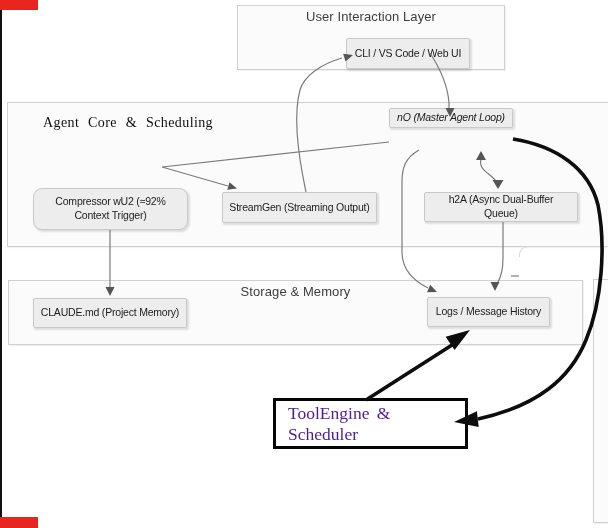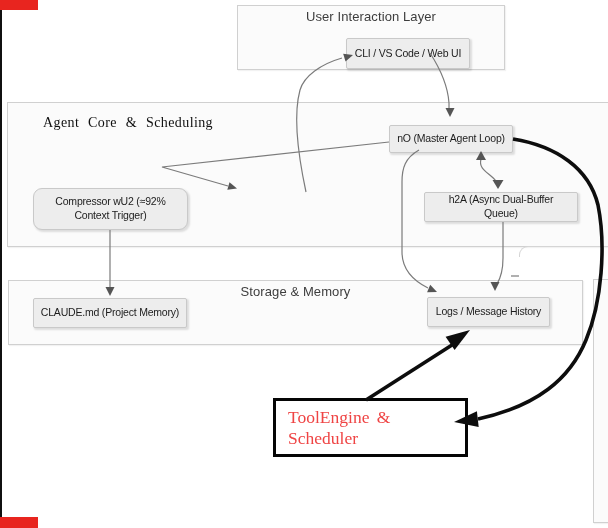--- a/index.html
+++ b/index.html
@@ -21,31 +21,31 @@
   .c-storage{left:8px;top:280px;width:575px;height:65px;}
   .c-right{left:593px;top:279px;width:30px;height:244px;}
   .agent-title{position:absolute;left:35px;top:12px;font-family:"Liberation Serif",serif;
                font-size:14px;color:#0f0f0f;word-spacing:5px;letter-spacing:0.4px;}
   
   .node{position:absolute;background:#ededed;border:1px solid #c9c9c9;border-radius:2px;
         box-shadow:1.5px 1.5px 2px rgba(0,0,0,0.12);display:flex;align-items:center;
         justify-content:center;text-align:center;font-size:10.5px;letter-spacing:-0.2px;
         color:#1c1c1c;line-height:1.3;z-index:3;box-sizing:border-box;padding:2px 6px;}
   .n-cli{left:346px;top:22px;width:124px;height:31px;margin-top:16px;}
-  .n-no{left:389px;top:125px;width:124px;height:28px;}
+  .n-no{left:389px;top:108px;width:124px;height:20px;font-style:italic;}
   .n-comp{left:33px;top:188px;width:155px;height:42px;border-radius:9px;}
   .n-sg{left:222px;top:192px;width:155px;height:31px;}
   .n-h2a{left:424px;top:192px;width:154px;height:30px;}
   .n-claude{left:33px;top:298px;width:154px;height:30px;}
   .n-logs{left:427px;top:297px;width:123px;height:30px;}
   
-  .tool-engine{position:absolute;left:273px;top:398px;width:195px;height:59px;background:#ffffff;
+  .tool-engine{position:absolute;left:273px;top:398px;width:195px;height:51px;background:#ffffff;
                border:3px solid #050505;z-index:3;box-sizing:border-box;display:flex;
                align-items:center;font-family:"Liberation Serif",serif;font-size:17.5px;
-               color:#ef4444;padding-left:12px;word-spacing:3px;}
+               color:#4c1d95;padding-left:12px;word-spacing:3px;}
   
   .arc-artifact{position:absolute;left:519px;top:246px;width:89px;height:10px;
                 border-top:1px solid #d5d5d5;border-left:1px solid #d5d5d5;
                 border-top-left-radius:9px;z-index:1;}
   .dash-artifact{position:absolute;left:511px;top:275px;width:8px;height:2px;background:#b0b0b0;z-index:2;}
   
   svg.edges{position:absolute;left:0;top:0;z-index:5;pointer-events:none;}
 </style>
 </head>
 <body>
@@ -65,20 +65,21 @@
   </div>
 
   <div class="container c-right"></div>
 
   <div class="arc-artifact"></div>
   <div class="dash-artifact"></div>
 
   <div class="node n-cli">CLI / VS Code / Web UI</div>
   <div class="node n-no">nO (Master Agent Loop)</div>
   <div class="node n-comp">Compressor wU2 (≈92% Context Trigger)</div>
+  <div class="node n-sg">StreamGen (Streaming Output)</div>
   <div class="node n-h2a">h2A (Async Dual-Buffer Queue)</div>
   <div class="node n-logs">Logs / Message History</div>
   <div class="node n-claude">CLAUDE.md (Project Memory)</div>
 
   <div class="tool-engine">
     <span>ToolEngine &amp; Scheduler</span>
   </div>
 
   <svg class="edges" width="608" height="528" viewBox="0 0 608 528">
     <g fill="none" stroke="#7b7b7b" stroke-width="1.2">

